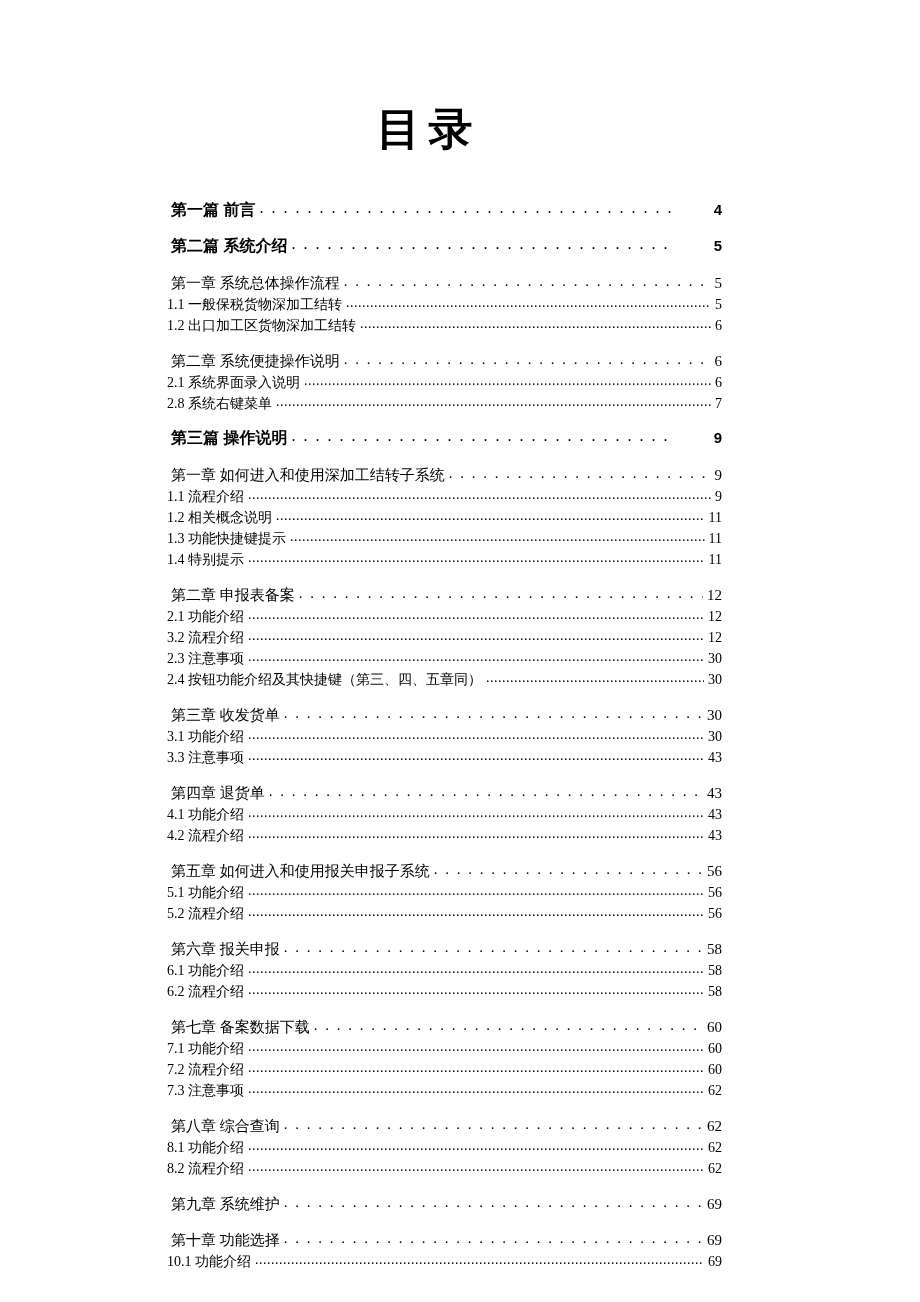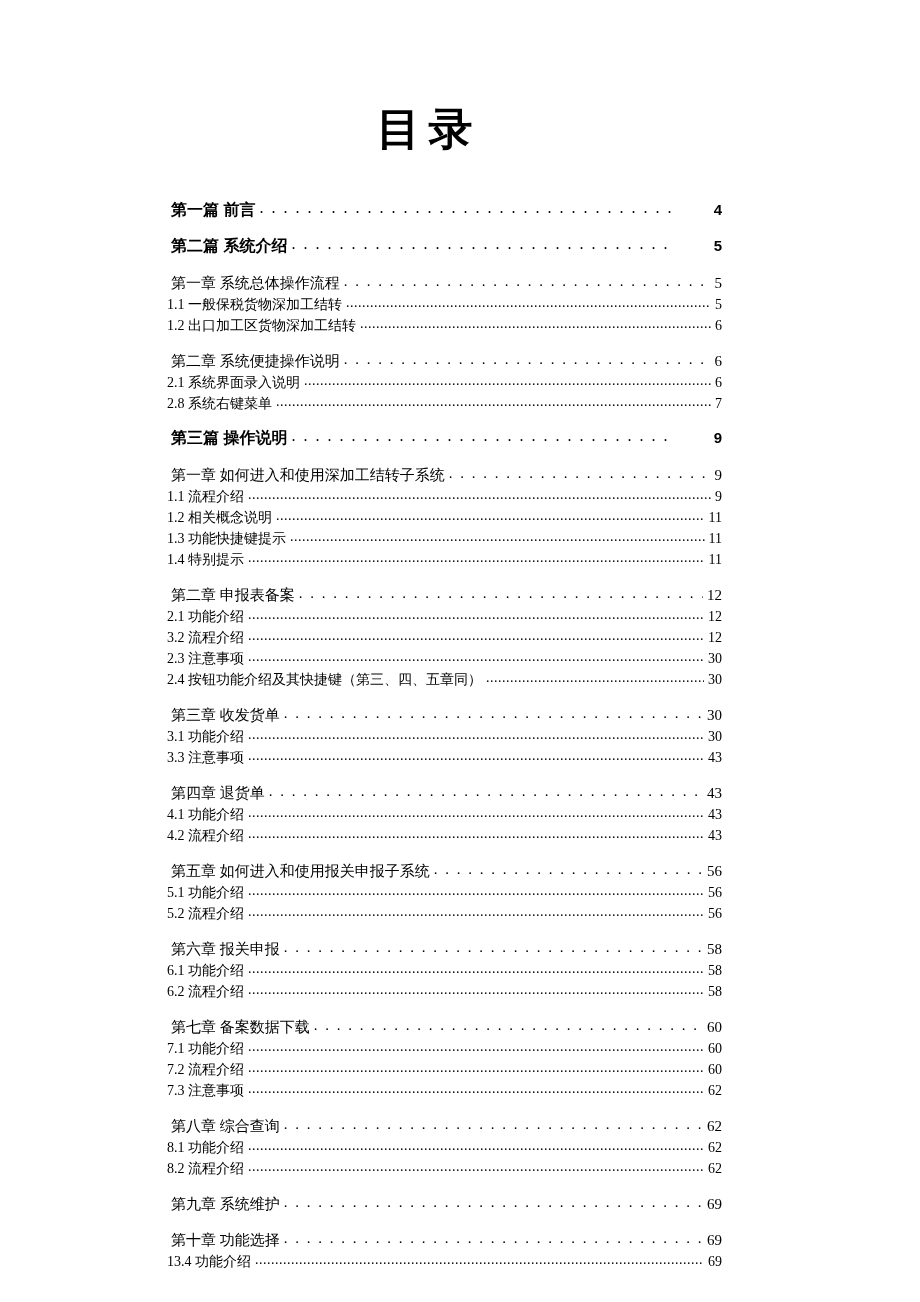--- a/index.html
+++ b/index.html
@@ -274,18 +274,18 @@
         <span class="toc-label">第九章 系统维护</span>
         <span class="toc-leader leader-dots-wide"></span>
         <span class="toc-page">69</span>
       </div>
       <div class="toc-row lvl2">
         <span class="toc-label">第十章 功能选择</span>
         <span class="toc-leader leader-dots-wide"></span>
         <span class="toc-page">69</span>
       </div>
       <div class="toc-row lvl3">
-        <span class="toc-label">13.4 功能介绍</span>
+        <span class="toc-label">10.1 功能介绍</span>
         <span class="toc-leader leader-dots-tight"></span>
         <span class="toc-page">69</span>
       </div>
     </div>
 </div>
 
 </body></html>

